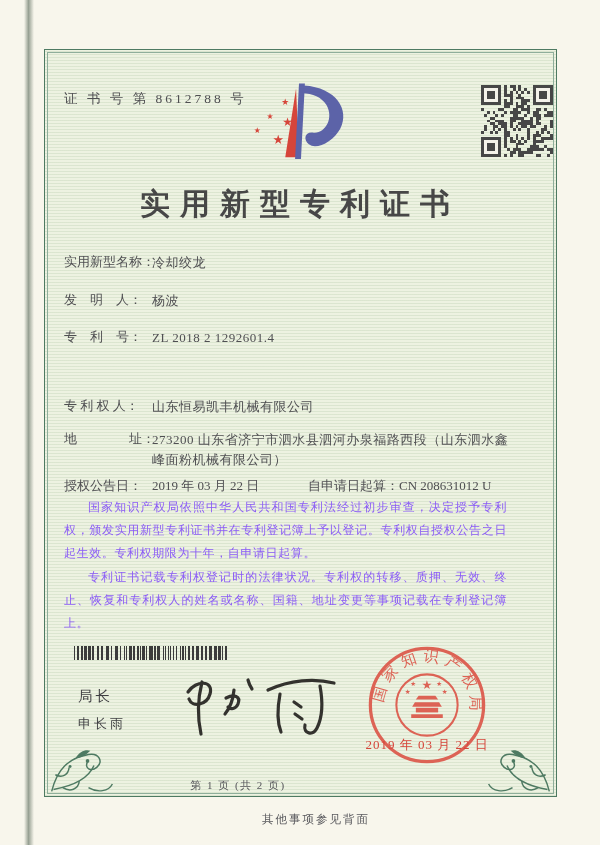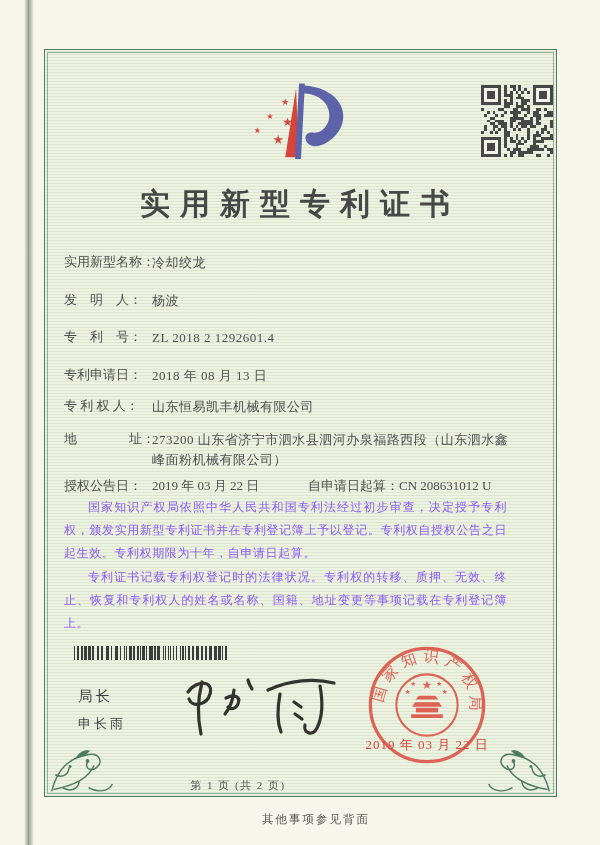--- a/index.html
+++ b/index.html
@@ -68,20 +68,21 @@
   .flourish-right{left:459px;top:703px;transform:scaleX(-1);}
 </style>
 </head>
 <body>
 
 <div class="page">
 
   <div class="frame"></div>
   <div class="edge-shadow"></div>
 
+  <div class="cert-no">证 书 号 第 8612788 号</div>
 
   <div class="logo">
     <svg viewBox="0 0 120 110" width="118" height="108">
       <polygon points="57,33 46,103 60,103" fill="#d6453a"></polygon>
       <polygon points="60,28 66,28 62,105 56,105" fill="#5c63a8"></polygon>
       <path d="M65,30 C98,32 112,55 102,74 C95,87 78,96 70,90 C64,85 66,77 74,78 C86,80 96,64 88,50 C83,42 74,38 63,38 Z" fill="#5c63a8"></path>
       <text x="42" y="50" font-size="9" fill="#d6453a" font-family="'DejaVu Sans',sans-serif">★</text>
       <text x="27" y="64" font-size="8" fill="#d6453a" font-family="'DejaVu Sans',sans-serif">★</text>
       <text x="43" y="71" font-size="12" fill="#d6453a" font-family="'DejaVu Sans',sans-serif">★</text>
       <text x="14" y="78" font-size="8" fill="#d6453a" font-family="'DejaVu Sans',sans-serif">★</text>
@@ -312,23 +313,20 @@
 
   <div class="field-row row-inventor">
     <span class="lab">发　明　人：</span><span class="val">杨波</span>
   </div>
   <div class="field-row row-name">
     <span class="lab">实用新型名称：</span><span class="val">冷却绞龙</span>
   </div>
   <div class="field-row row-patno">
     <span class="lab">专　利　号：</span><span class="val">ZL 2018 2 1292601.4</span>
   </div>
-  <div class="field-row row-appdate">
-    <span class="lab">专利申请日：</span><span class="val">2018 年 08 月 13 日</span>
-  </div>
   <div class="field-row row-patentee">
     <span class="lab">专 利 权 人：</span><span class="val">山东恒易凯丰机械有限公司</span>
   </div>
   <div class="field-row row-address">
     <span class="lab">地　　　　址：</span><span class="val">273200 山东省济宁市泗水县泗河办泉福路西段（山东泗水鑫峰面粉机械有限公司）</span>
   </div>
 
   <div class="field-row row-grant">
     <span class="lab">授权公告日：</span><span>2019 年 03 月 22 日</span>
     <span class="grant2">

